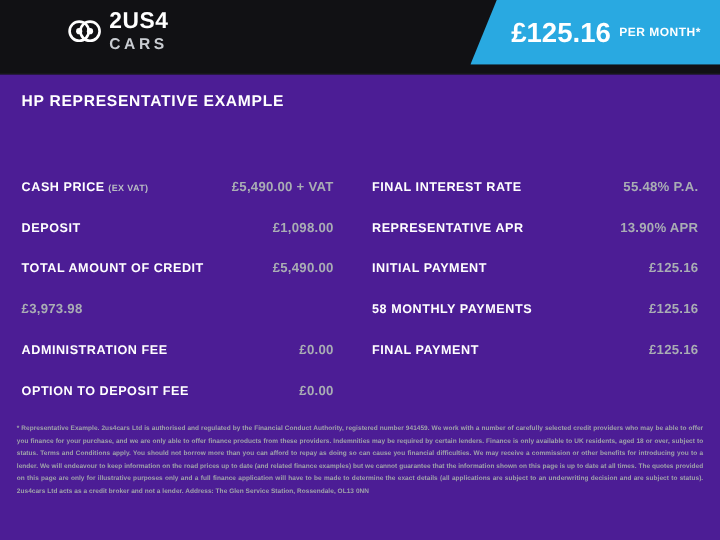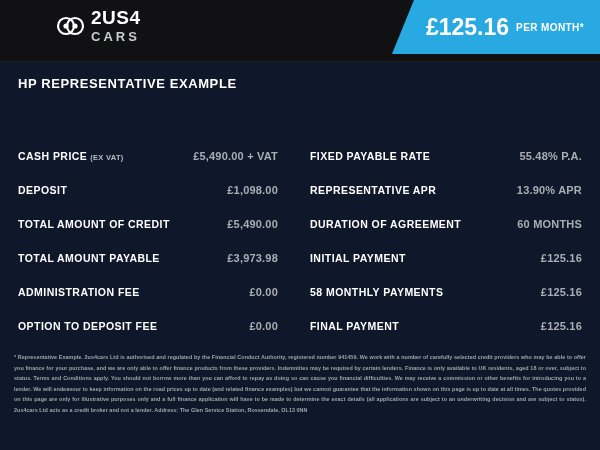--- a/index.html
+++ b/index.html
@@ -6,21 +6,21 @@
   html, body {
     margin: 0; padding: 0;
     width: 600px; height: 450px;
     background: #000;
     font-family: "Liberation Sans", sans-serif;
     overflow: hidden;
   }
   .page {
     position: relative;
     width: 600px; height: 450px;
-    background: #0f172a;
+    background: #4c1d95;
     color: #ffffff;
   }
 
   
   .header {
     position: relative;
     height: 62px;
     background: #111114;
     border-bottom: 1px solid #1b1b1f;
   }
@@ -180,47 +180,42 @@
       </div>
       <div class="row">
         <span class="label">DEPOSIT</span>
         <span class="value">£1,098.00</span>
       </div>
       <div class="row">
         <span class="label">TOTAL AMOUNT OF CREDIT</span>
         <span class="value">£5,490.00</span>
       </div>
       <div class="row">
-        <span class="label">TOTAL AMOUNT PAYABLE</span>
         <span class="value">£3,973.98</span>
       </div>
       <div class="row">
         <span class="label">ADMINISTRATION FEE</span>
         <span class="value">£0.00</span>
       </div>
       <div class="row">
         <span class="label">OPTION TO DEPOSIT FEE</span>
         <span class="value">£0.00</span>
       </div>
     </div>
 
     <div class="col right">
       <div class="row">
-        <span class="label">FIXED PAYABLE RATE</span>
+        <span class="label">FINAL INTEREST RATE</span>
         <span class="value">55.48% P.A.</span>
       </div>
       <div class="row">
         <span class="label">REPRESENTATIVE APR</span>
         <span class="value">13.90% APR</span>
       </div>
       <div class="row">
-        <span class="label">DURATION OF AGREEMENT</span>
-        <span class="value">60 MONTHS</span>
-      </div>
-      <div class="row">
         <span class="label">INITIAL PAYMENT</span>
         <span class="value">£125.16</span>
       </div>
       <div class="row">
         <span class="label">58 MONTHLY PAYMENTS</span>
         <span class="value">£125.16</span>
       </div>
       <div class="row">
         <span class="label">FINAL PAYMENT</span>
         <span class="value">£125.16</span>

